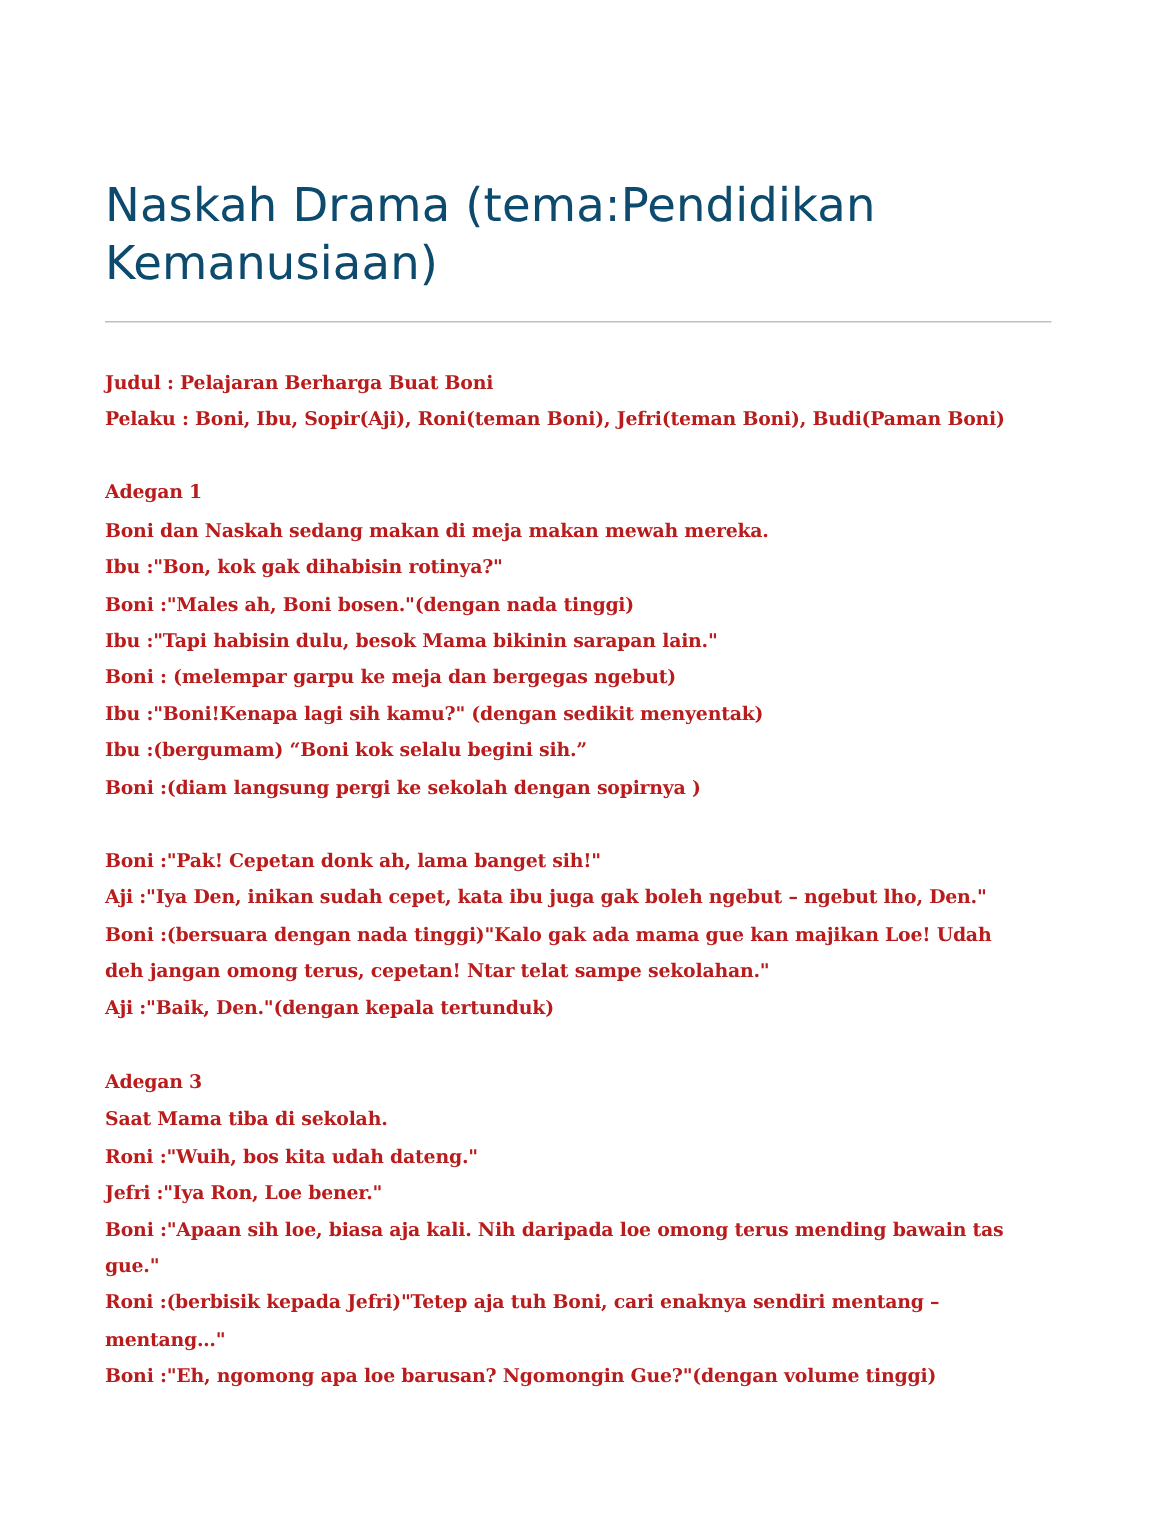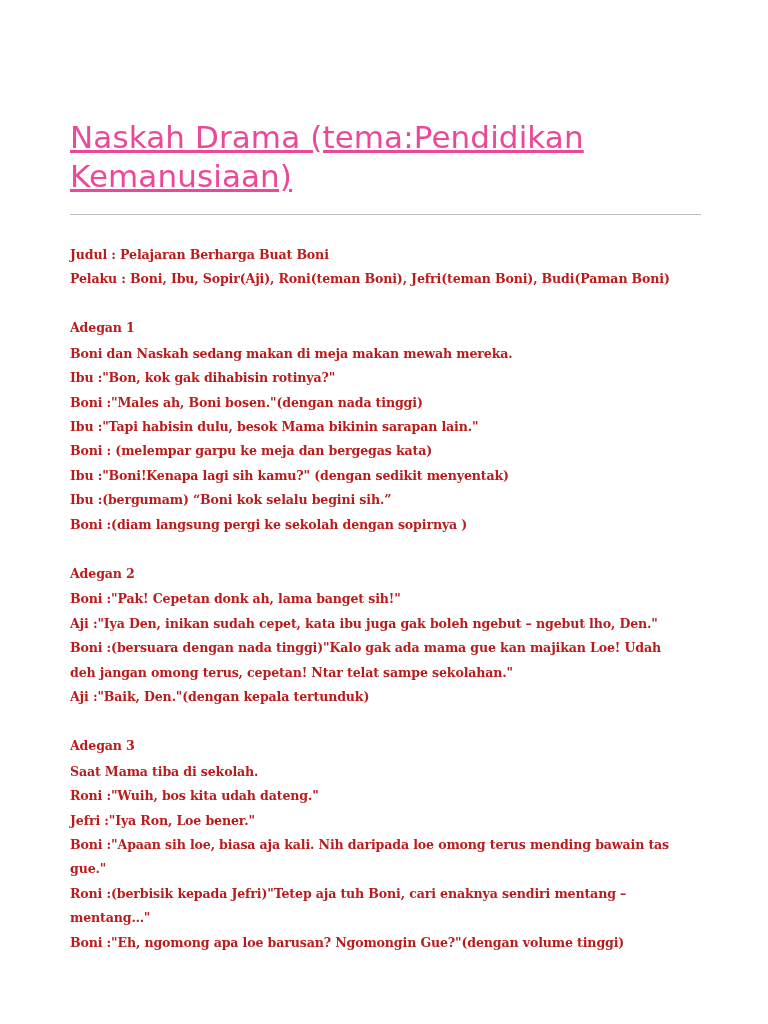--- a/index.html
+++ b/index.html
@@ -17,30 +17,29 @@
   .page {
     position: relative;
     width: 768px;
     height: 1024px;
     background: #ffffff;
     box-sizing: border-box;
     padding: 118px 68px 0 70px;
   }
 
   .doc-title {
-    color: #ec4899;
+    color: #0c4a6e;
     font-family: "DejaVu Sans", sans-serif;
     font-weight: 400;
     font-size: 31px;
     line-height: 1.25;
     letter-spacing: 0.1px;
     margin: 0;
     padding: 0;
     max-width: 600px;
-    text-decoration: underline;
   }
 
   .title-rule {
     margin: 18px 0 0 0;
     height: 1px;
     width: 631px;
     background: #bfbfbf;
     border: 0;
   }
 
@@ -91,30 +90,29 @@
     </div>
 
     <div class="scene-gap"></div>
 
     <div class="group">
       <p class="line scene-heading">Adegan 1</p>
       <p class="line">Boni dan Naskah sedang makan di meja makan mewah mereka.</p>
       <p class="line">Ibu :"Bon, kok gak dihabisin rotinya?"</p>
       <p class="line">Boni :"Males ah, Boni bosen."(dengan nada tinggi)</p>
       <p class="line">Ibu :"Tapi habisin dulu, besok Mama bikinin sarapan lain."</p>
-      <p class="line">Boni : (melempar garpu ke meja dan bergegas kata)</p>
+      <p class="line">Boni : (melempar garpu ke meja dan bergegas ngebut)</p>
       <p class="line">Ibu :"Boni!Kenapa lagi sih kamu?" (dengan sedikit menyentak)</p>
       <p class="line">Ibu :(bergumam) “Boni kok selalu begini sih.”</p>
       <p class="line">Boni :(diam langsung pergi ke sekolah dengan sopirnya )</p>
     </div>
 
     <div class="scene-gap"></div>
 
     <div class="group">
-      <p class="line scene-heading">Adegan 2</p>
       <p class="line">Boni :"Pak! Cepetan donk ah, lama banget sih!"</p>
       <p class="line">Aji :"Iya Den, inikan sudah cepet, kata ibu juga gak boleh ngebut – ngebut lho, Den."</p>
       <p class="line wrapped">Boni :(bersuara dengan nada tinggi)"Kalo gak ada mama gue kan majikan Loe! Udah deh jangan omong terus, cepetan! Ntar telat sampe sekolahan."</p>
       <p class="line">Aji :"Baik, Den."(dengan kepala tertunduk)</p>
     </div>
 
     <div class="scene-gap"></div>
 
     <div class="group">
       <p class="line scene-heading">Adegan 3</p>

